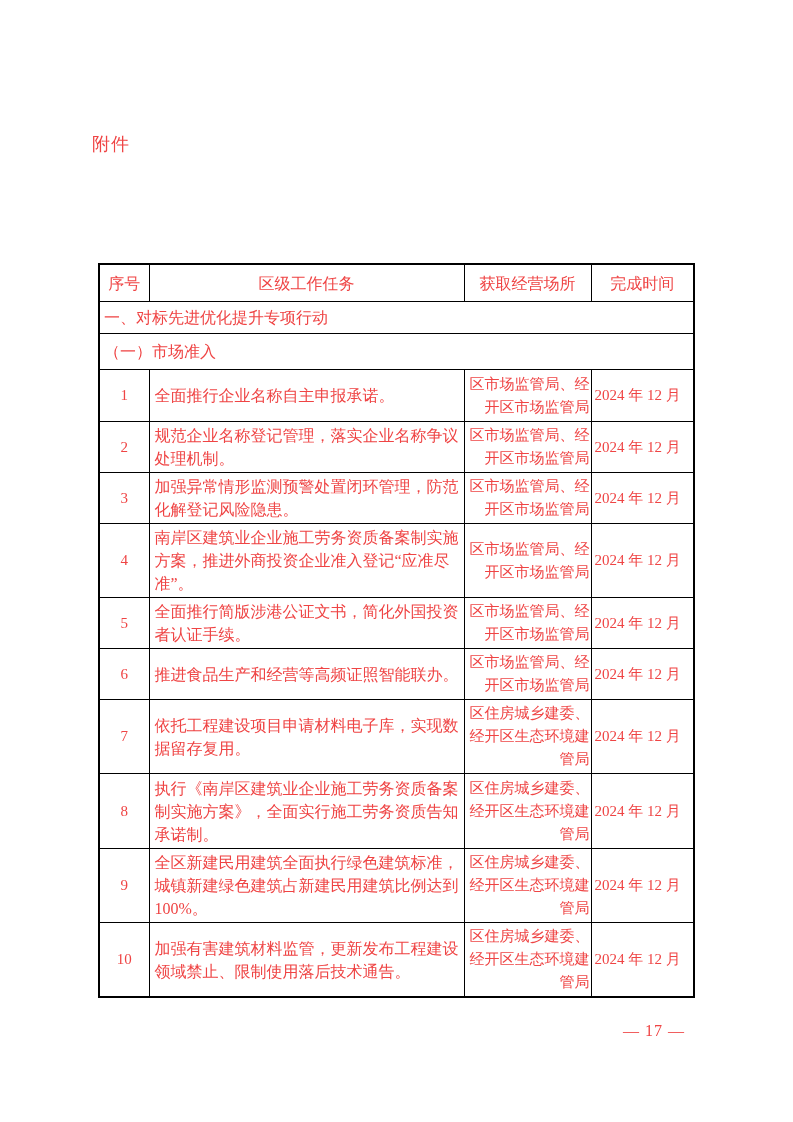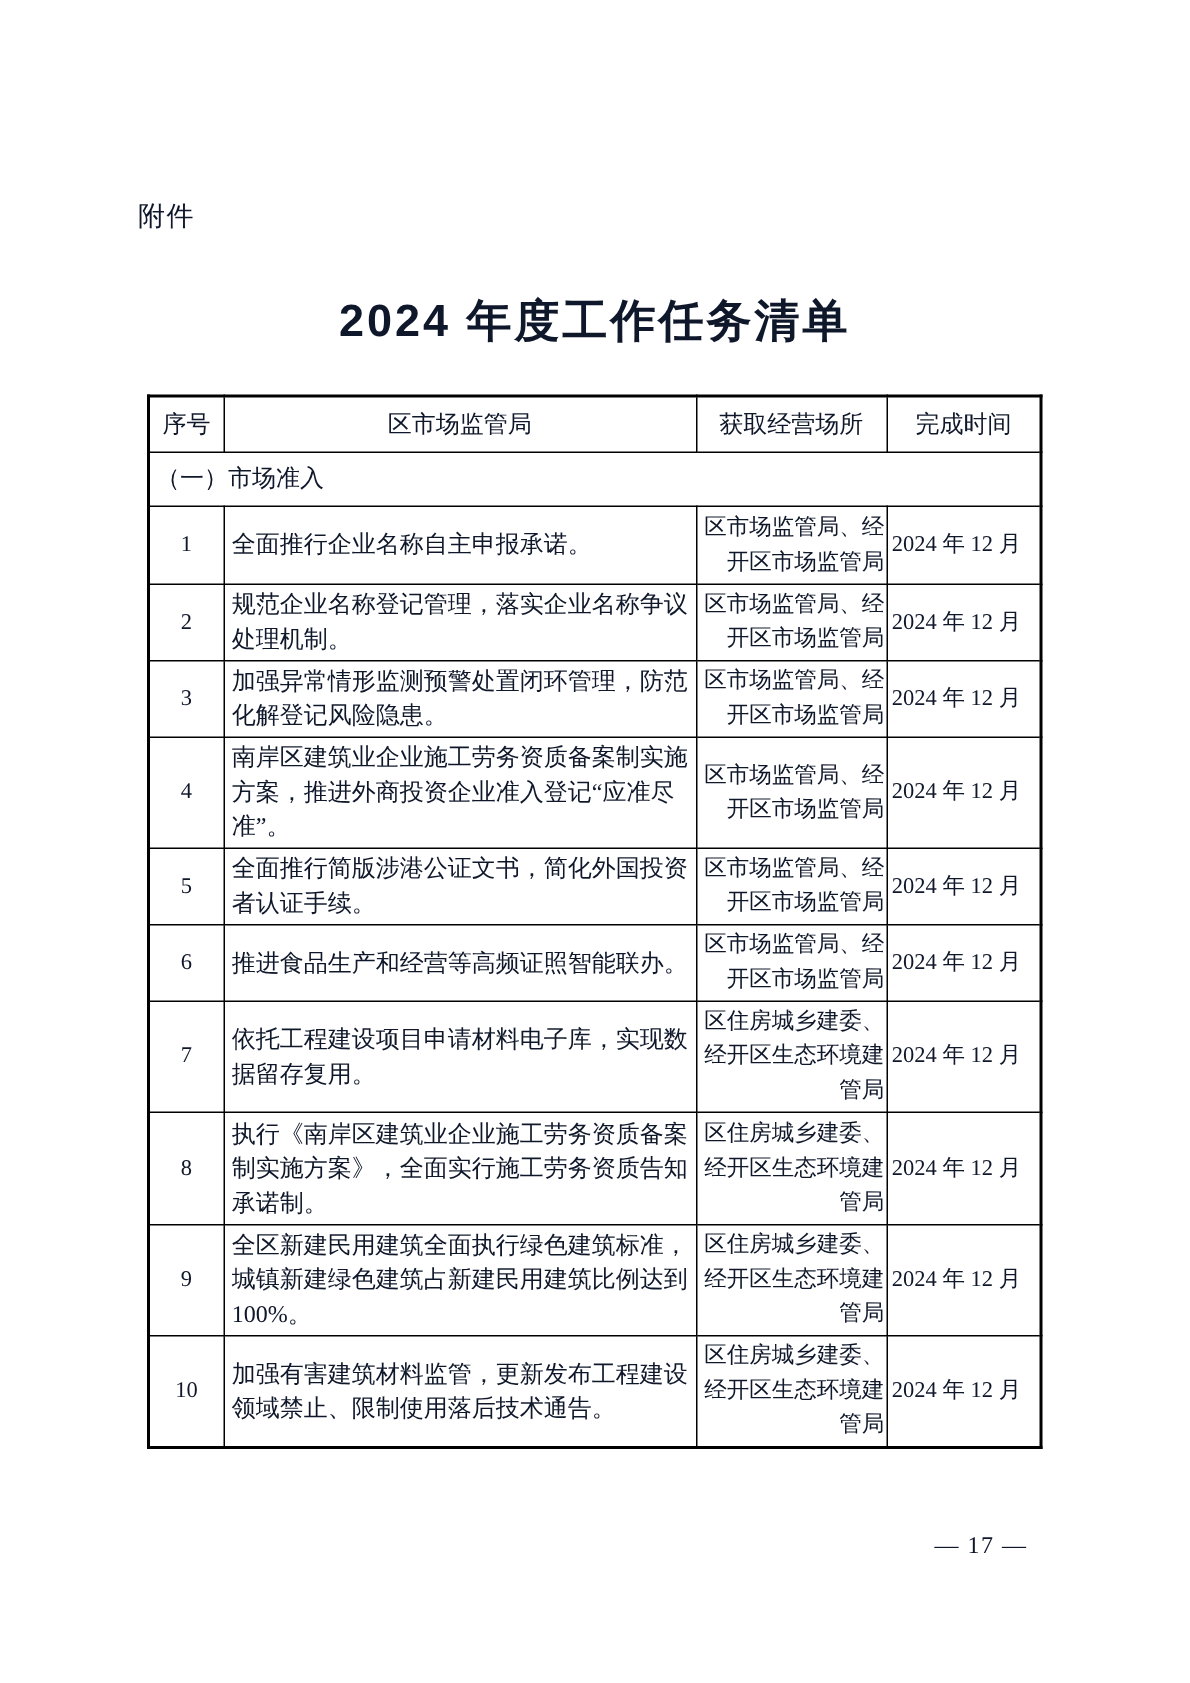--- a/index.html
+++ b/index.html
@@ -5,21 +5,21 @@
   html, body {
     margin: 0;
     padding: 0;
     background: #ffffff;
   }
   .page {
     position: relative;
     width: 793px;
     height: 1122px;
     background: #ffffff;
-    color: #0f172a;
+    color: #ef4444;
     font-family: "Liberation Serif", serif;
     overflow: hidden;
     margin: 0 auto;
   }
   .attachment-label {
     position: absolute;
     left: 92px;
     top: 132px;
     font-size: 18px;
     font-family: "Liberation Sans", sans-serif;
@@ -100,38 +100,40 @@
     margin-left: 42px;
   }
 </style>
 </head>
 <body>
 
 <div class="page">
 
   <div class="attachment-label">附件</div>
 
-  <div class="doc-title">2024 年度工作任务清单</div>
 
   <table class="task-table">
     <colgroup>
       <col style="width:50px">
       <col style="width:315px">
       <col style="width:127px">
       <col style="width:103px">
     </colgroup>
     <thead>
       <tr>
         <th>序号</th>
-        <th>区市场监管局</th>
+        <th>区级工作任务</th>
         <th>获取经营场所</th>
         <th>完成时间</th>
       </tr>
     </thead>
     <tbody>
+      <tr class="section-l1">
+        <td colspan="4">一、对标先进优化提升专项行动</td>
+      </tr>
       <tr class="section-l2">
         <td colspan="4">（一）市场准入</td>
       </tr>
       <tr class="h52">
         <td class="cell-no">1</td>
         <td class="cell-task">全面推行企业名称自主申报承诺。</td>
         <td class="cell-unit">区市场监管局、经开区市场监管局</td>
         <td class="cell-time">2024 年 12 月</td>
       </tr>
       <tr class="h48">

